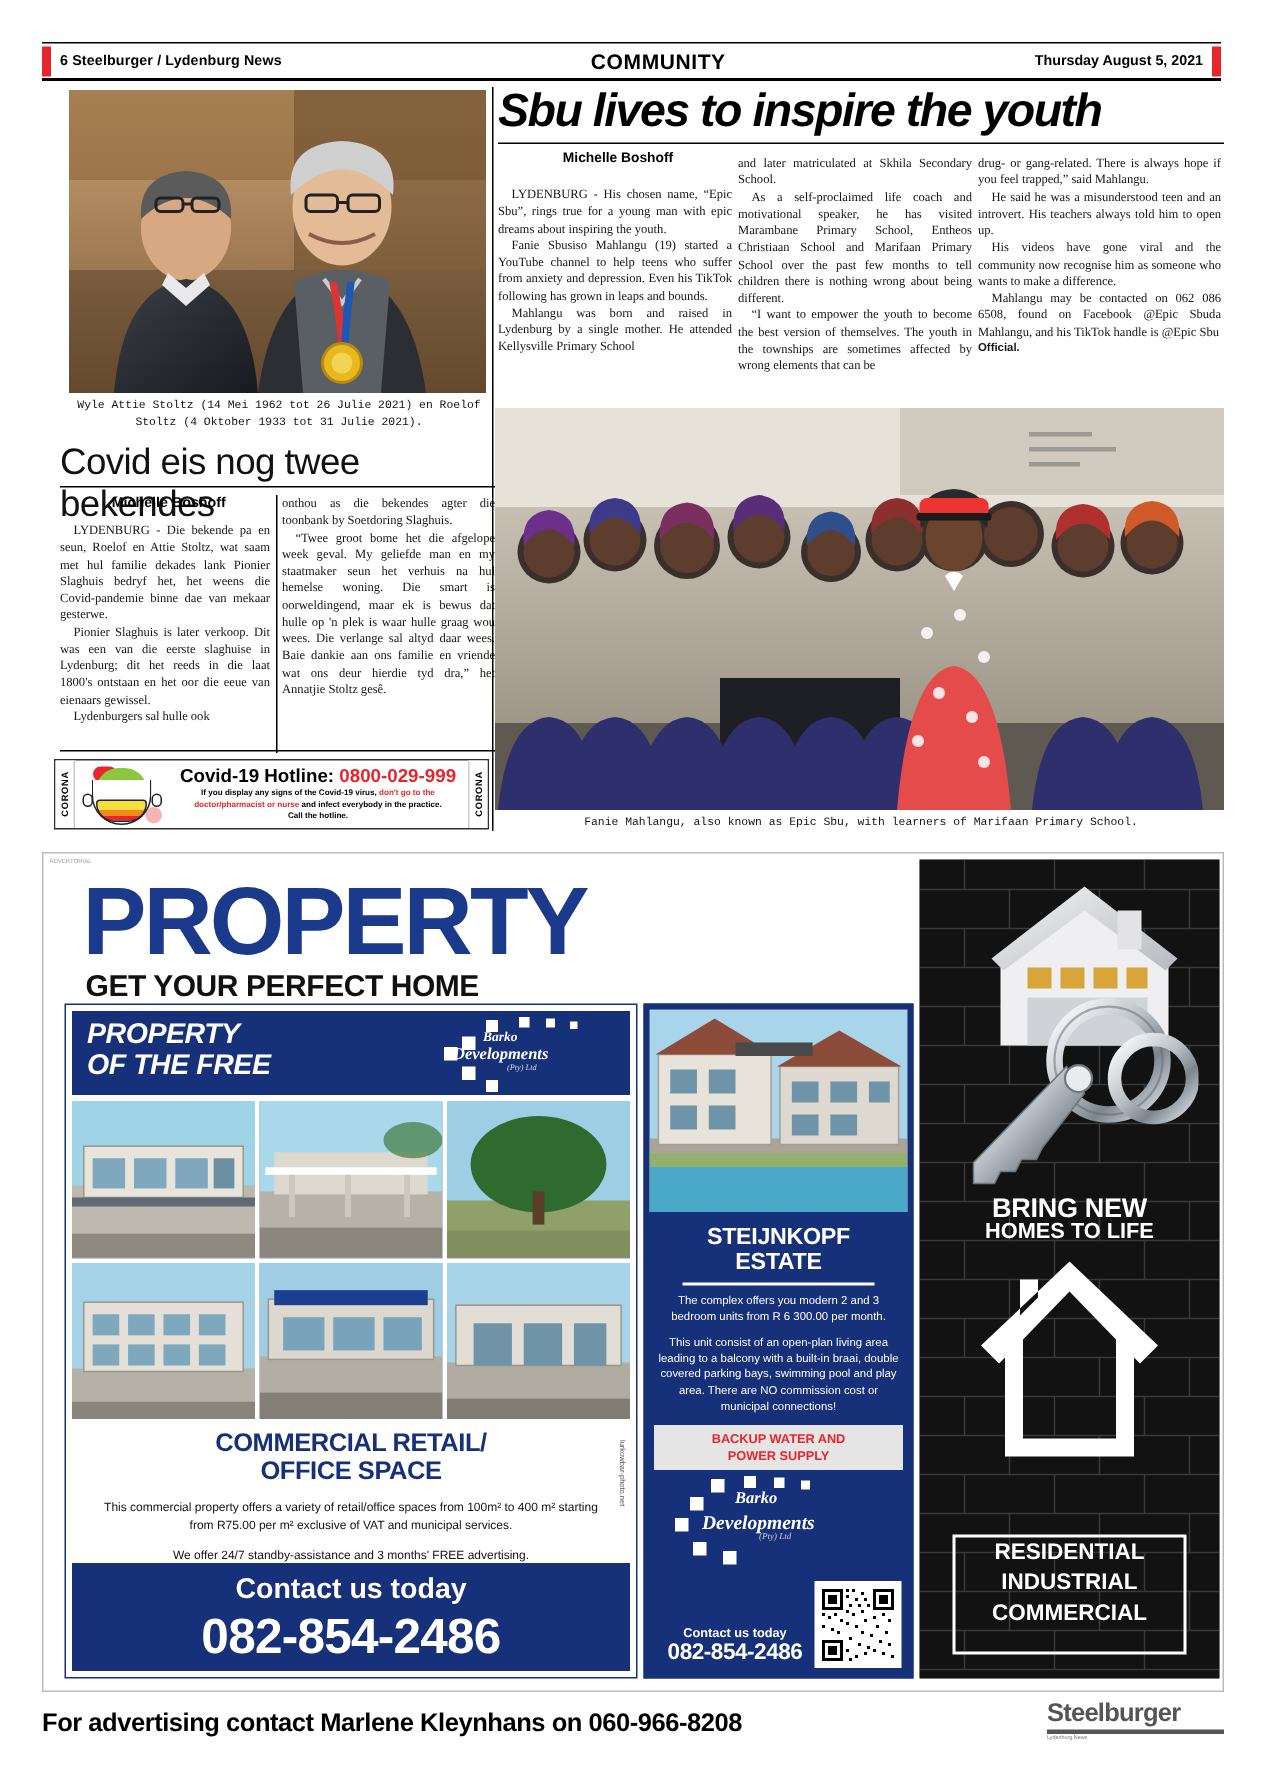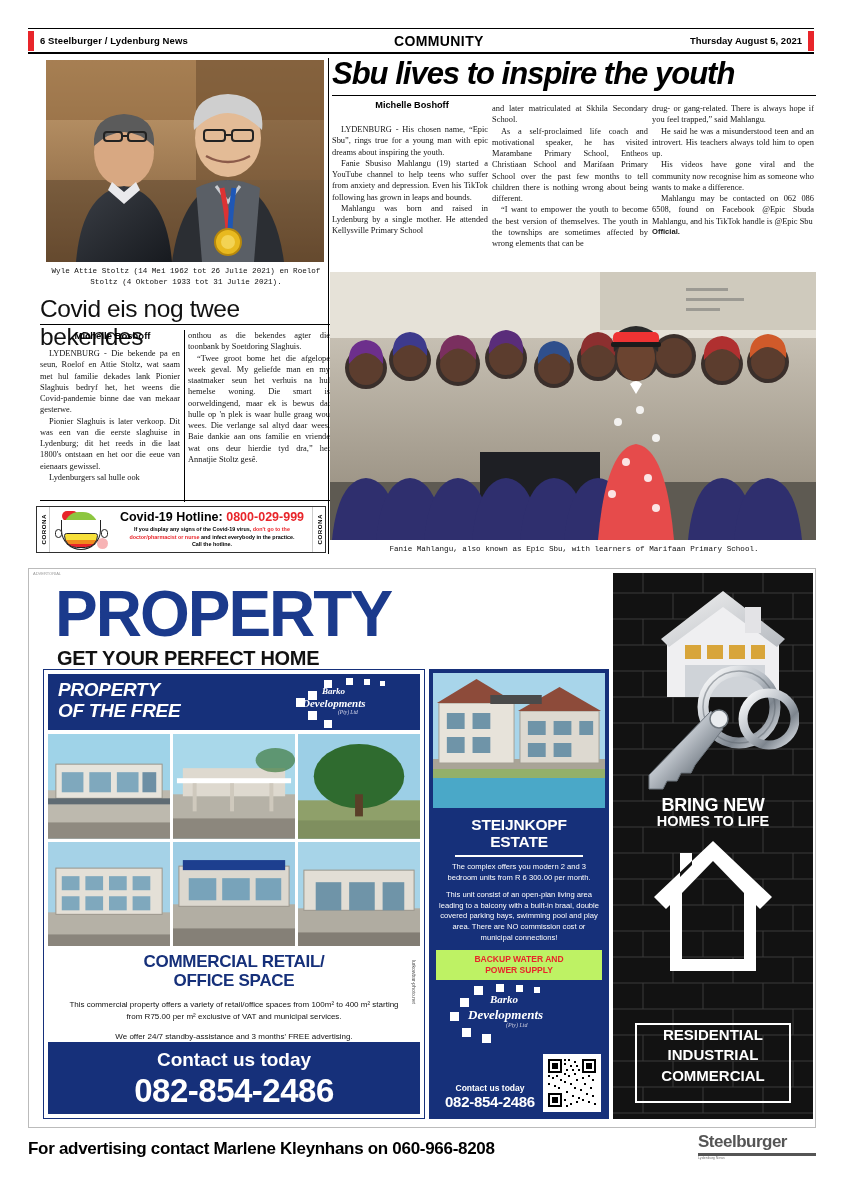--- a/index.html
+++ b/index.html
@@ -120,21 +120,21 @@
 
   
   .ad-mid{position:absolute;left:400px;top:100px;width:180px;height:450px;background:#16307a;
           border:1px solid #16307a;}
   .mid-photo{position:relative;height:135px;margin:3px;overflow:hidden;background:#9aa;}
   .mid-body{padding:4px 7px 0;text-align:center;color:#fff;}
   .mid-body h4{margin:2px 0 0;font-family:"Liberation Sans",sans-serif;font-weight:bold;
                font-size:15.5px;line-height:1.08;letter-spacing:-.2px;}
   .mid-rule{height:1.5px;background:#fff;margin:5px 18px;}
   .mid-body p{margin:0 0 7px;font-family:"Liberation Sans",sans-serif;font-size:7.6px;line-height:1.4;}
-  .backup{background:#bef264;color:#e8252a;font-family:"Liberation Sans",sans-serif;font-weight:bold;
+  .backup{background:#e5e5e5;color:#e8252a;font-family:"Liberation Sans",sans-serif;font-weight:bold;
           font-size:8.5px;line-height:1.25;padding:4px 2px;margin:0 6px;text-align:center;}
   .mid-barko{position:relative;height:62px;margin-top:4px;}
   .mid-contact{position:absolute;left:6px;bottom:8px;color:#fff;text-align:center;width:108px;}
   .mid-contact .m1{font-family:"Liberation Sans",sans-serif;font-weight:bold;font-size:8.5px;}
   .mid-contact .m2{font-family:"Liberation Sans",sans-serif;font-weight:bold;font-size:15px;
                    letter-spacing:-.3px;}
   .qr{position:absolute;right:7px;bottom:6px;width:58px;height:58px;background:#fff;padding:3px;}
 
   
   .ad-right{position:absolute;left:584px;top:4px;width:200px;height:546px;overflow:hidden;

